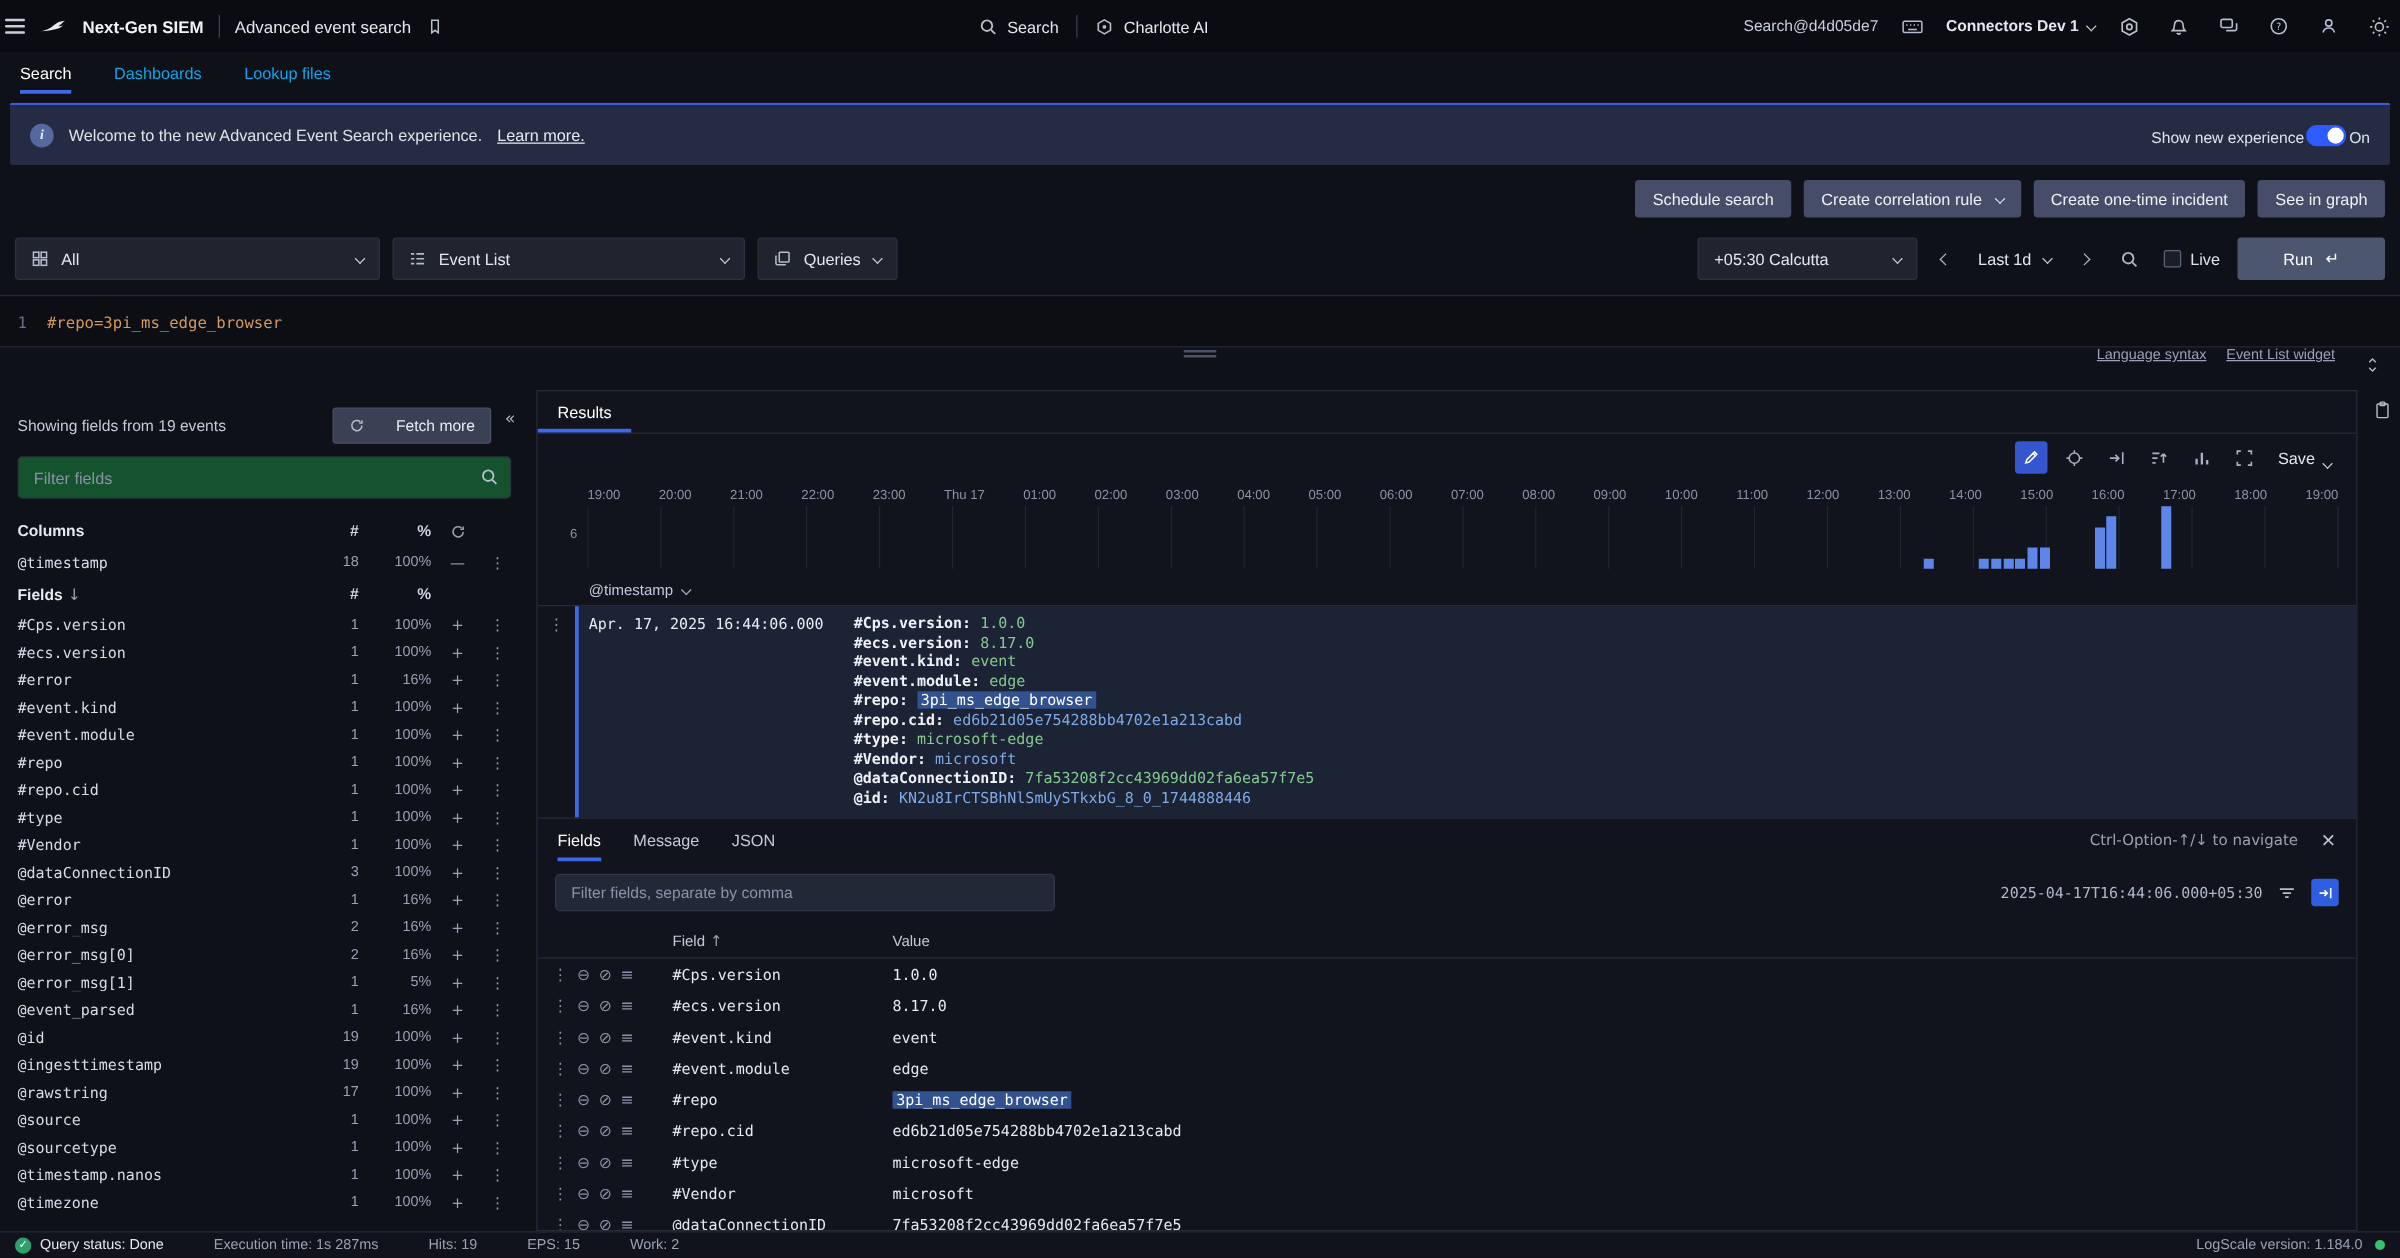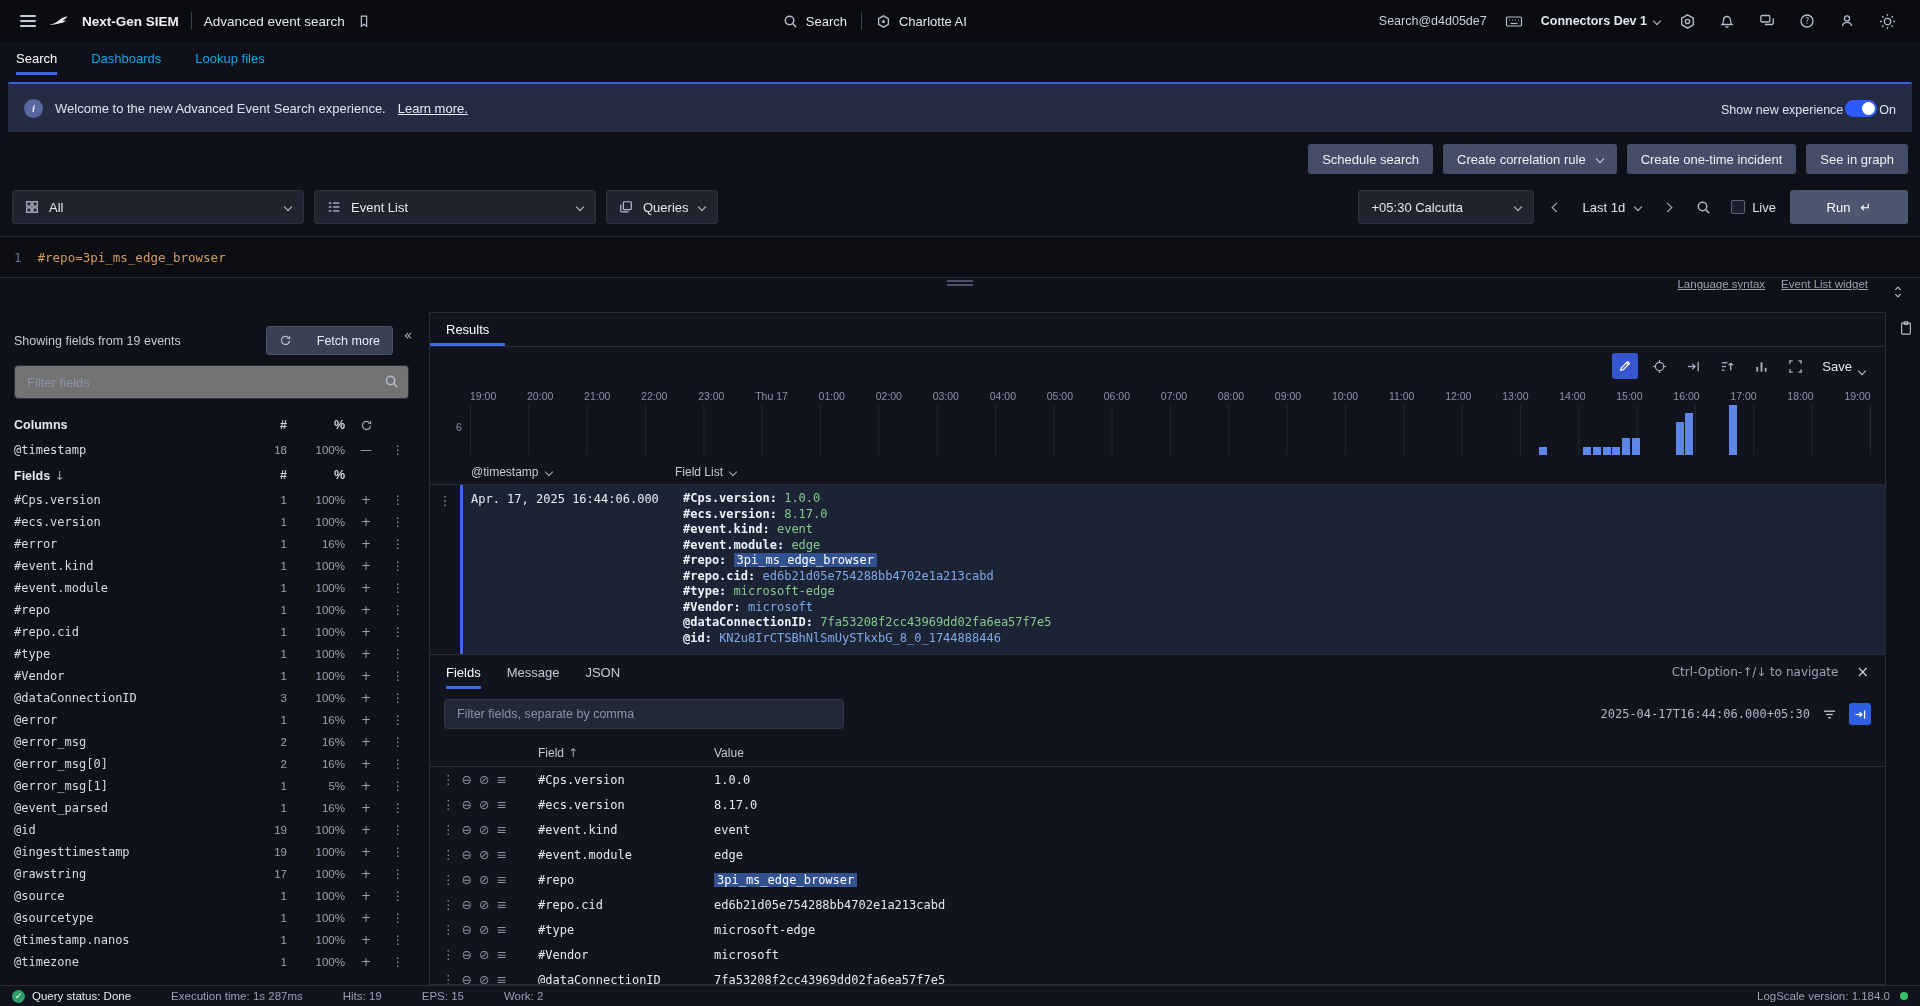--- a/index.html
+++ b/index.html
@@ -8,21 +8,21 @@
   .mono{font-family:"DejaVu Sans Mono",monospace}
   .glyph{font-family:"DejaVu Sans",sans-serif}
   svg{display:block}
   .icon{color:#b6bdcd}
   .vdiv{width:1px;height:18px;background:#394052;flex:0 0 auto}
   .chev{display:inline-block;width:6px;height:6px;border-right:1.5px solid currentColor;border-bottom:1.5px solid currentColor;transform:rotate(45deg);margin-left:7px;opacity:.85;flex:0 0 auto}
   .chev-left{display:inline-block;width:7px;height:7px;border-right:1.7px solid currentColor;border-bottom:1.7px solid currentColor;transform:rotate(135deg)}
   .chev-right{display:inline-block;width:7px;height:7px;border-right:1.7px solid currentColor;border-bottom:1.7px solid currentColor;transform:rotate(-45deg)}
 
   
-  .topbar{height:42px;background:#0a0c11;display:flex;align-items:center;padding:0 20px;gap:12px}
+  .topbar{height:42px;background:#0a0c11;display:flex;align-items:center;padding:0 4px;gap:12px}
   .burger{display:flex;flex-direction:column;gap:3px;width:16px;cursor:pointer}
   .burger i{height:2px;background:#c7cdda;border-radius:1px}
   .product{font-weight:700;color:#f0f2f7;font-size:13.5px;white-space:nowrap}
   .section{color:#e3e7f0;font-size:13.5px;white-space:nowrap}
   .tb-center{flex:1;display:flex;align-items:center;justify-content:center;gap:14px}
   .tb-item{display:flex;align-items:center;gap:8px;color:#e3e7f0;cursor:pointer}
   .tb-right{display:flex;align-items:center;gap:14px}
   .account{color:#c9cede;font-size:12.5px}
   .connector{display:flex;align-items:center;color:#e3e7f0;font-size:12.5px;font-weight:700;cursor:pointer}
   .tb-ic{width:26px;height:26px;display:flex;align-items:center;justify-content:center;cursor:pointer}
@@ -69,21 +69,21 @@
   
   .main{height:673px;display:flex;overflow:hidden}
 
   
   .sidebar{width:423px;flex:0 0 auto;position:relative;display:flex;flex-direction:column;padding-top:8px;overflow:hidden}
   .collapse-btn{position:absolute;top:12px;right:4px;width:22px;height:22px;display:flex;align-items:center;justify-content:center;color:#aeb6c8;font-size:14px;cursor:pointer}
   .sb-top{display:flex;align-items:center;gap:10px;padding:6px 30px 10px 14px}
   .sb-summary{color:#c3c9d8;font-size:12.5px;flex:1}
   .btn-fetch{height:29px;padding:0 12px;background:#3a4154;border:1px solid #4a5268;border-radius:3px;color:#e8ebf3;font-size:12.5px;display:flex;align-items:center;gap:25px;cursor:pointer;font-family:inherit}
   .sb-filter{margin:0 14px 12px;position:relative}
-  .sb-filter input{width:100%;height:34px;background:#737373;border:1px solid #2b3140;border-radius:4px;color:#dfe3ee;padding:0 34px 0 12px;font-size:13px;font-family:inherit;outline:none}
+  .sb-filter input{width:100%;height:34px;background:#14532d;border:1px solid #2b3140;border-radius:4px;color:#dfe3ee;padding:0 34px 0 12px;font-size:13px;font-family:inherit;outline:none}
   .sb-filter input::placeholder{color:#8b93a7}
   .sb-filter .mag{position:absolute;right:10px;top:9px}
   .sgrid{display:grid;grid-template-columns:1fr 40px 54px 34px 22px;column-gap:4px;align-items:center;padding:0 14px 0 14px}
   .sb-head{height:28px;color:#e6e9f2;font-weight:700;font-size:12.5px}
   .sb-head .hnum{text-align:right;color:#cfd4e2}
   .sb-head .hic{display:flex;justify-content:center;color:#9aa1b4}
   .srow{height:22px;font-size:12px;color:#d6dbe8}
   .srow .sname{overflow:hidden;white-space:nowrap;text-overflow:ellipsis;font-family:"DejaVu Sans Mono",monospace}
   .srow .scount,.srow .spct{text-align:right;color:#9aa1b4;font-size:11.5px}
   .srow .sicon{text-align:center;color:#9aa1b4;cursor:pointer;font-family:"DejaVu Sans",sans-serif;font-size:12px}
@@ -695,24 +695,20 @@
             <div class="cbar" style="left: 86.1111%; height: 66.6667%; background: rgb(93, 134, 232);"></div>
             <div class="cbar" style="left: 86.8056%; height: 83.3333%; background: rgb(93, 134, 232);"></div>
             <div class="cbar" style="left: 89.9306%; height: 100%; background: rgb(93, 134, 232);"></div>
           </div>
       </div>
 
       <div class="res-table-head">
         <span></span>
         <span class="rth ts">
             <span>@timestamp</span>
-            <span class="chev"></span>
-          </span>
-        <span class="rth fl">
-            <span>Field List</span>
             <span class="chev"></span>
           </span>
       </div>
 
       <div class="event-row">
         <span class="ev-kebab">⋮</span>
         <div class="event-body">
           <span class="ev-ts mono">Apr. 17, 2025 16:44:06.000</span>
           <div class="ev-fields">
               <div class="evline mono"><span class="evkey">#Cps.version:</span> <span class="evval" style="color: rgb(134, 201, 143);">1.0.0</span></div>

